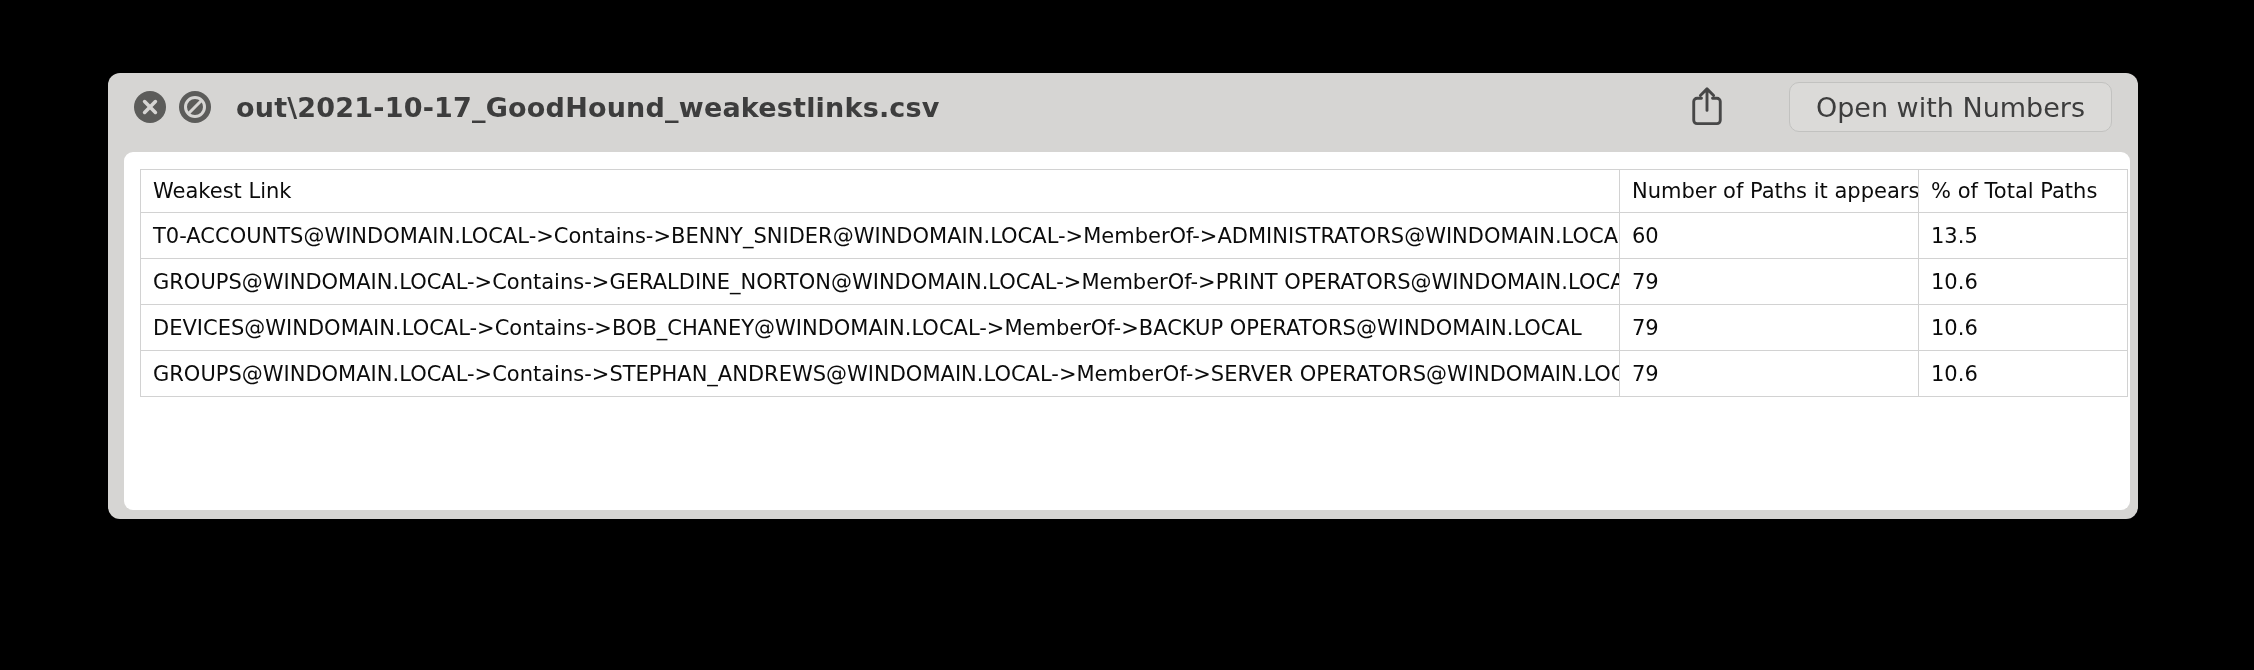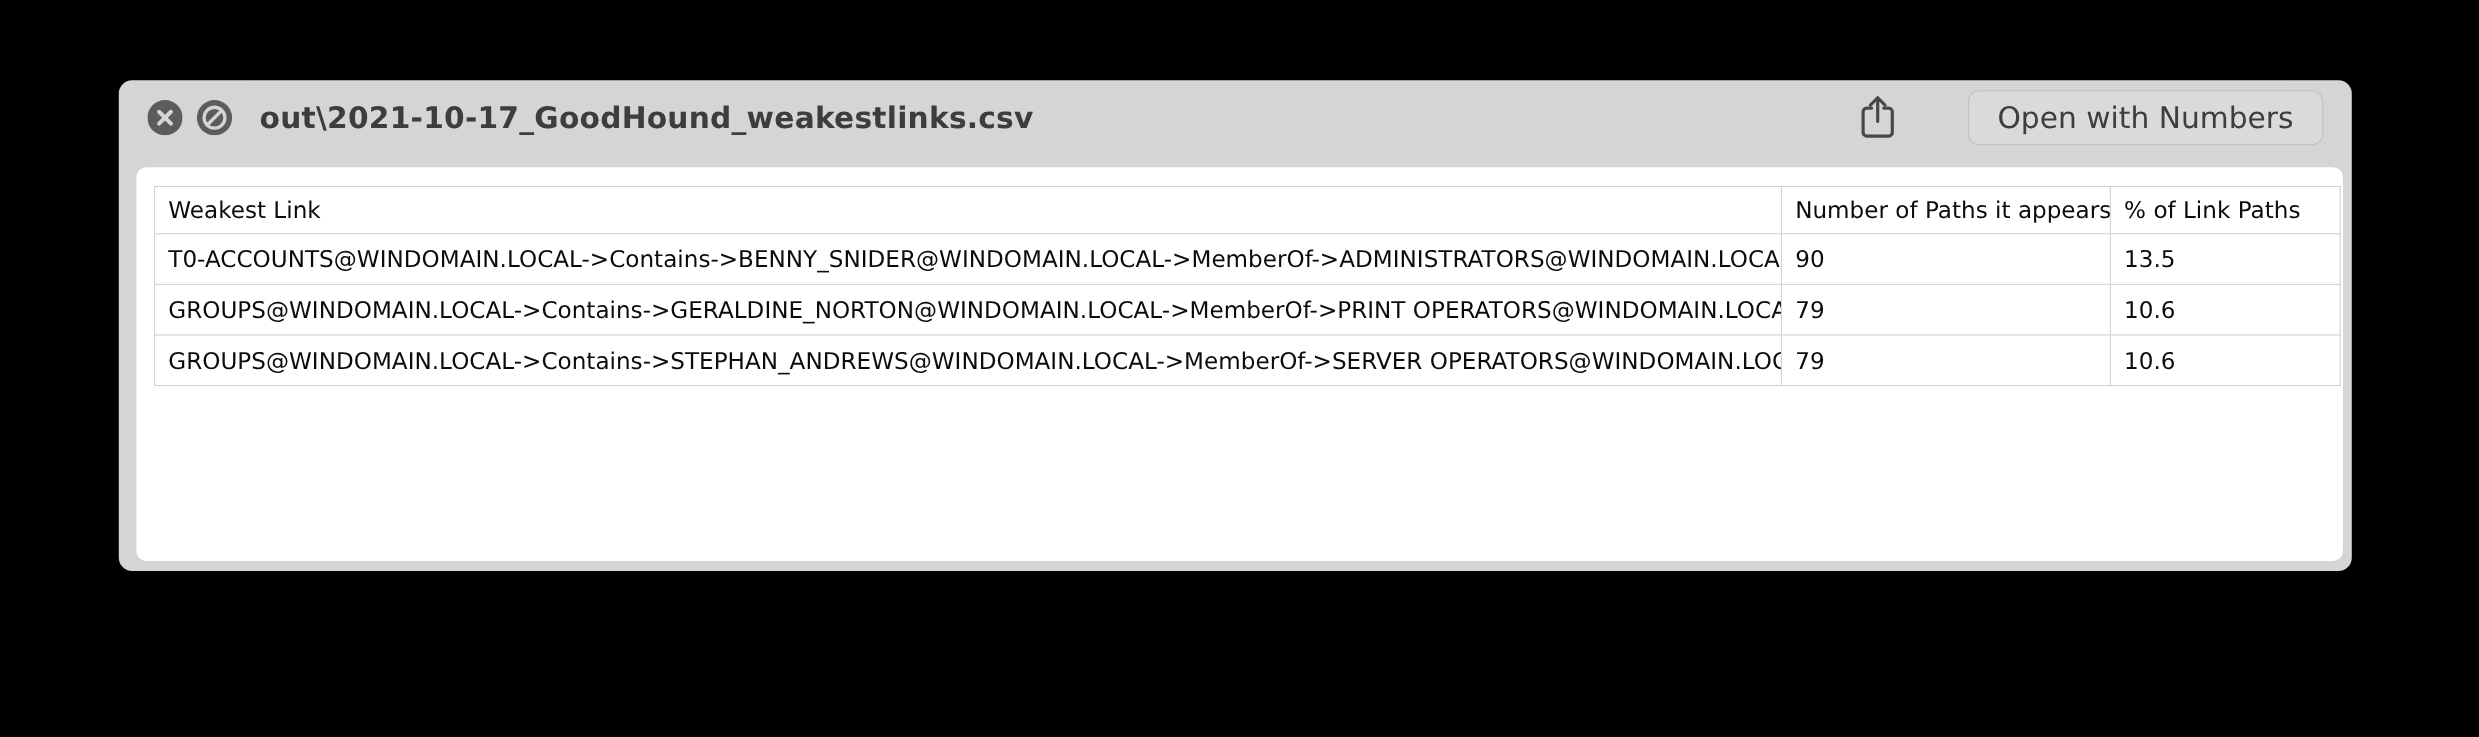--- a/index.html
+++ b/index.html
@@ -129,31 +129,36 @@
     <table class="csv-table">
       <colgroup>
           <col class="c1">
           <col class="c2">
           <col class="c3">
         </colgroup>
       <thead>
         <tr>
           <th>Weakest Link</th>
           <th>Number of Paths it appears in</th>
-          <th>% of Link Paths</th>
+          <th>% of Total Paths</th>
         </tr>
       </thead>
       <tbody>
         <tr>
           <td>T0-ACCOUNTS@WINDOMAIN.LOCAL-&gt;Contains-&gt;BENNY_SNIDER@WINDOMAIN.LOCAL-&gt;MemberOf-&gt;ADMINISTRATORS@WINDOMAIN.LOCAL</td>
-          <td>90</td>
+          <td>60</td>
           <td>13.5</td>
         </tr>
         <tr>
           <td>GROUPS@WINDOMAIN.LOCAL-&gt;Contains-&gt;GERALDINE_NORTON@WINDOMAIN.LOCAL-&gt;MemberOf-&gt;PRINT OPERATORS@WINDOMAIN.LOCAL</td>
+          <td>79</td>
+          <td>10.6</td>
+        </tr>
+        <tr>
+          <td>DEVICES@WINDOMAIN.LOCAL-&gt;Contains-&gt;BOB_CHANEY@WINDOMAIN.LOCAL-&gt;MemberOf-&gt;BACKUP OPERATORS@WINDOMAIN.LOCAL</td>
           <td>79</td>
           <td>10.6</td>
         </tr>
         <tr>
           <td>GROUPS@WINDOMAIN.LOCAL-&gt;Contains-&gt;STEPHAN_ANDREWS@WINDOMAIN.LOCAL-&gt;MemberOf-&gt;SERVER OPERATORS@WINDOMAIN.LOCAL</td>
           <td>79</td>
           <td>10.6</td>
         </tr>
       </tbody>
     </table>

